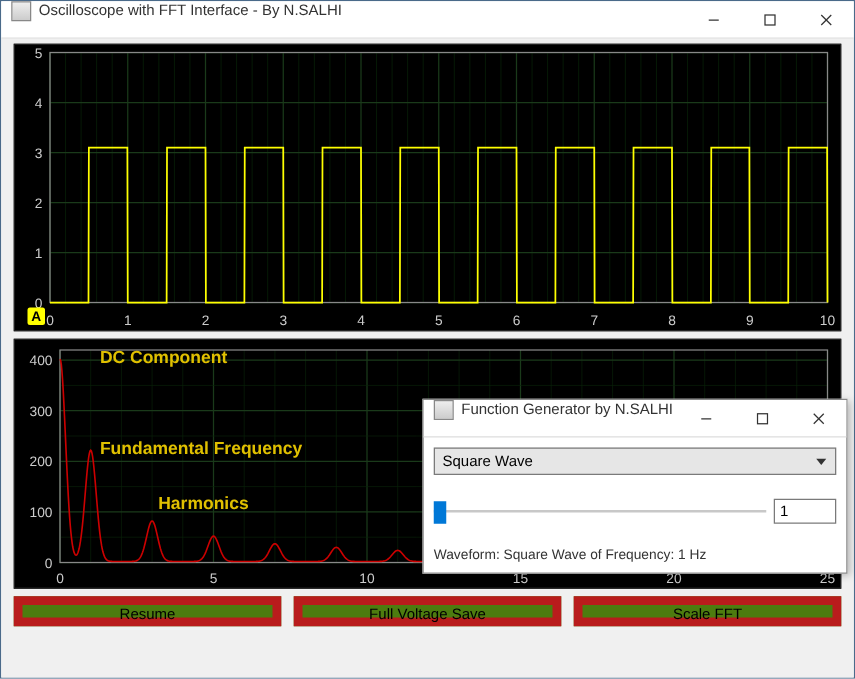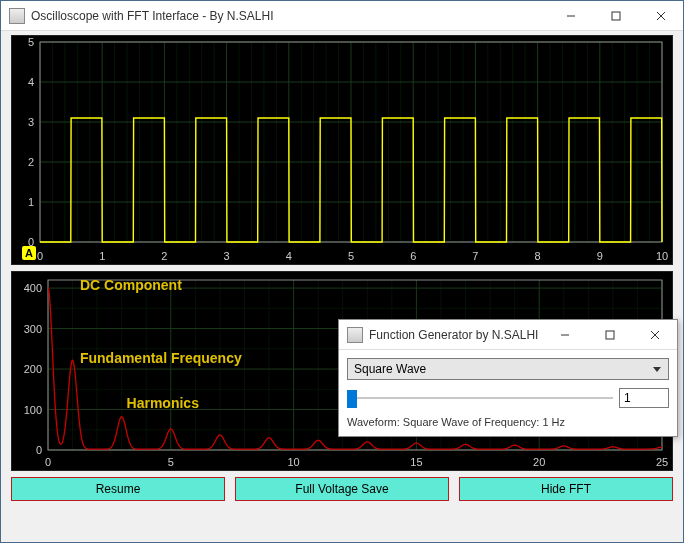--- a/index.html
+++ b/index.html
@@ -1,35 +1,35 @@
 <!DOCTYPE html>
 <html><head>
 <meta charset="utf-8">
 <style>
   * { box-sizing: border-box; margin: 0; padding: 0; }
   body { font-family: "Segoe UI", Tahoma, sans-serif; font-size: 12px; background: #f0f0f0; width: 684px; height: 543px; overflow: hidden; }
   .window { width: 684px; height: 543px; background: #fff; border: 1px solid #4a6a8a; display: flex; flex-direction: column; }
-  .titlebar { height: 30px; background: #fff; display: flex; align-items: center; padding-left: 8px; border-bottom: 1px solid #ddd; }
+  .titlebar { height: 30px; background: #fff; display: flex; align-items: flex-start; padding-left: 8px; border-bottom: 1px solid #ddd; }
   .titlebar .icon { width: 16px; height: 16px; margin-right: 6px; border: 1px solid #888; background: linear-gradient(#eee,#ccc); }
   .titlebar .title { flex: 1; font-size: 12px; color: #333; }
   .winbtn { width: 45px; height: 29px; display: flex; align-items: center; justify-content: center; color: #333; cursor: default; }
   .content { flex: 1; background: #f0f0f0; padding: 4px 10px 8px 10px; display: flex; flex-direction: column; gap: 6px; position: relative; }
   .chart-box { background: #000; border: 1px solid #222; position: relative; }
   .chart-top { height: 230px; }
   .chart-bottom { height: 200px; }
   svg { display: block; }
   .buttons { display: flex; gap: 10px; }
-  .btn { flex: 1; height: 24px; background: #5eead4; border: 1px solid #b91c1c; font-size: 12px; cursor: default; }
+  .btn { flex: 1; height: 24px; background: #4d7c0f; border: 7px solid #b91c1c; font-size: 12px; cursor: default; }
 
   
   .fg-window { position: absolute; left: 337px; top: 288px; width: 340px; background: #fff; border: 1px solid #888; box-shadow: 2px 2px 6px rgba(0,0,0,.25); z-index: 20; }
-  .fg-titlebar { height: 30px; background: #fff; display: flex; align-items: center; padding-left: 8px; border-bottom: 1px solid #ddd; }
+  .fg-titlebar { height: 30px; background: #fff; display: flex; align-items: flex-start; padding-left: 8px; border-bottom: 1px solid #ddd; }
   .fg-titlebar .icon { width: 16px; height: 16px; margin-right: 6px; border: 1px solid #888; background: linear-gradient(#eee,#ccc); }
   .fg-titlebar .title { flex: 1; font-size: 12px; color: #333; }
-  .fg-body { padding: 8px; display: flex; flex-direction: column; gap: 8px; font-size: 12px; }
+  .fg-body { padding: 8px; display: flex; flex-direction: column; gap: 19px; font-size: 12px; }
   .fg-select { width: 100%; height: 22px; border: 1px solid #7a7a7a; background: #e6e6e6; font-size: 12px; padding: 0 20px 0 6px; appearance: none; position: relative; }
   .fg-select-wrap { position: relative; }
   .fg-select-wrap::after { content: ""; position: absolute; right: 8px; top: 9px; border-left: 4px solid transparent; border-right: 4px solid transparent; border-top: 5px solid #333; pointer-events: none; }
   .fg-row { display: flex; gap: 6px; align-items: center; }
   .fg-slider { flex: 1; height: 20px; position: relative; }
   .fg-slider .track { position: absolute; left: 0; right: 0; top: 9px; height: 2px; background: #c8c8c8; }
   .fg-slider .thumb { position: absolute; left: 0; top: 2px; width: 10px; height: 18px; background: #0078d7; }
   .fg-num { width: 50px; height: 20px; border: 1px solid #7a7a7a; font-size: 12px; padding: 0 4px; }
   .fg-status { font-size: 11px; color: #333; }
 </style>
@@ -195,21 +195,21 @@
           <path d="M36 15.28569660307964 L36.51166666666666 16.366488773673225 L37.02333333333333 19.565785822412423 L37.535 24.757135725393994 L38.04666666666667 31.73902673299954 L38.55833333333333 40.24785640123642 L39.07 49.97441585734067 L39.58166666666666 60.58245112634108 L40.093333333333334 71.72775014736249 L40.605 83.07625539111149 L41.11666666666667 94.31990121655988 L41.62833333333333 105.18918822298214 L42.14 115.46188835403123 L42.651666666666664 124.96767471531638 L43.163333333333334 133.58884236245353 L43.675 141.2575931783244 L44.18666666666667 147.95057493882223 L44.69833333333334 153.68148196024356 L45.21 158.49254637707506 L45.721666666666664 162.44569032784992 L46.233333333333334 165.6139926074125 L46.745000000000005 168.07397410020283 L47.25666666666667 169.89904888140398 L47.76833333333333 171.15434232538027 L48.28 171.89295764234063 L48.79166666666667 172.15368460582545 L49.30333333333333 171.96008868114288 L49.815 171.32088960944193 L50.32666666666667 170.23152631301892 L50.83833333333333 168.6767987393966 L51.35 166.63446647459295 L51.861666666666665 164.07966060576794 L52.373333333333335 160.98992531467388 L52.885000000000005 157.35064978406544 L53.39666666666667 153.16058497039396 L53.90833333333333 148.43707385119188 L54.42 143.22057120859978 L54.93166666666667 137.5780042769714 L55.44333333333333 131.60454173819713 L55.955 125.42340477057522 L56.46666666666667 119.18347315200414 L56.97833333333333 113.05460706336774 L57.49 107.22080831303658 L58.001666666666665 101.87156294758411 L58.513333333333335 97.19191523498063 L59.025 93.35199362052234 L59.53666666666667 90.49681749310959 L60.04833333333333 88.73724073984093 L60.56 88.14282499261232 L61.071666666666665 88.73728469845804 L61.583333333333336 90.49692209696684 L62.095 93.35219755833836 L62.60666666666666 97.19229117062687 L63.11833333333333 101.87223907258226 L63.629999999999995 107.22200447398376 L64.14166666666667 113.05669331799119 L64.65333333333334 119.18706258503764 L65.16499999999999 125.42949787490716 L65.67666666666666 131.61474704016024 L66.18833333333333 137.59486954282215 L66.7 143.24807180791547 L67.21166666666666 148.48131976696635 L67.72333333333333 153.2308252770989 L68.235 157.4606723638584 L68.74666666666667 161.1599685938928 L69.25833333333333 164.3389706531119 L69.77000000000001 167.02464327529336 L70.28166666666667 169.25607504997046 L70.79333333333334 171.08010539082287 L71.305 172.5474278623198 L71.81666666666666 173.70933956192133 L72.32833333333335 174.6152157296215 L72.84 175.31071154436341 L73.35166666666666 175.83663407238805 L73.86333333333334 176.22838820604733 L74.375 176.51588015139163 L74.88666666666666 176.72375769767973 L75.39833333333334 176.87187421964992 L75.91 176.97587895006507 L76.42166666666665 177.04785566437477 L76.93333333333334 177.09695238675803 L77.445 177.12996377124418 L77.95666666666666 177.15184402098947 L78.46833333333333 177.16614093497904 L78.98 177.17535085675686 L79.49166666666667 177.18120028516995 L80.00333333333333 177.18486325449774 L80.51499999999999 177.1871249401056 L81.02666666666667 177.18850191067483 L81.53833333333333 177.18932855770825 L82.05 177.18981790200428 L82.56166666666667 177.19010350277665 L83.07333333333334 177.1902677712792 L83.58500000000001 177.1903607262559 L84.09666666666666 177.19041217046106 L84.60833333333333 177.1904394215613 L85.12 177.19045207779257 L85.63166666666666 177.19045480707732 L86.14333333333333 177.19044878181109 L86.655 177.19043210449152 L87.16666666666667 177.1903993487554 L87.67833333333334 177.190340146526 L88.19 177.19023655833576 L88.70166666666668 177.19005874682648 L89.21333333333332 177.18975821223654 L89.725 177.1892575266218 L90.23666666666666 177.18843511018483 L90.74833333333333 177.1871031282177 L91.25999999999999 177.18497606651735 L91.77166666666668 177.1816270055001 L92.28333333333333 177.1764281283362 L92.795 177.16847167417168 L93.30666666666667 177.15646753448465 L93.81833333333333 177.13861418094515 L94.33 177.11244083031022 L94.84166666666667 177.07462092835078 L95.35333333333332 177.0207603749111 L95.86500000000001 176.9451685398989 L96.37666666666667 176.84062601431984 L96.88833333333334 176.69816996571672 L97.4 176.50692541007152 L97.91166666666668 176.25401784107459 L98.42333333333332 175.92460832554747 L98.935 175.50209498023833 L99.44666666666666 174.96852317242252 L99.95833333333333 174.30523941211564 L100.47 173.4938096758768 L100.98166666666667 172.51720144964662 L101.49333333333333 171.36120070088114 L102.005 170.0160020718738 L102.51666666666667 168.47787585872638 L103.02833333333334 166.75078294644655 L103.54 164.84778368971263 L104.05166666666668 162.7920737775539 L104.56333333333333 160.61748378182736 L105.075 158.36830227838468 L105.58666666666667 156.0983258329266 L106.09833333333333 153.8691006939241 L106.61 151.74739576021275 L107.12166666666667 149.80202672649077 L107.63333333333333 148.1002278945754 L108.145 146.703831014388 L108.65666666666668 145.66555057484547 L109.16833333333332 145.02568538934256 L109.67999999999999 144.80952380952382 L110.19166666666666 145.02568538934256 L110.70333333333333 145.66555057484547 L111.215 146.703831014388 L111.72666666666667 148.1002278945754 L112.23833333333333 149.80202672649077 L112.75 151.74739576021275 L113.26166666666668 153.8691006939241 L113.77333333333333 156.0983258329266 L114.285 158.36830227838468 L114.79666666666667 160.61748378182736 L115.30833333333332 162.7920737775539 L115.82000000000001 164.84778368971263 L116.33166666666666 166.75078294644655 L116.84333333333332 168.47787585872638 L117.355 170.0160020718738 L117.86666666666666 171.36120070088114 L118.37833333333333 172.51720144964662 L118.89 173.4938096758768 L119.40166666666667 174.30523941211564 L119.91333333333333 174.96852317242252 L120.42500000000001 175.50209498023835 L120.93666666666667 175.92460832554747 L121.44833333333332 176.2540178410746 L121.96000000000001 176.50692541007157 L122.47166666666666 176.69816996571686 L122.98333333333333 176.8406260143202 L123.49499999999999 176.94516853989987 L124.00666666666667 177.02076037491355 L124.51833333333333 177.0746209283568 L125.02999999999999 177.11244083032489 L125.54166666666667 177.13861418098043 L126.05333333333333 177.15646753456838 L126.565 177.1684716743677 L127.07666666666667 177.17642812878896 L127.58833333333334 177.1816270065321 L128.1 177.18497606883827 L128.61166666666668 177.18710313336777 L129.12333333333333 177.18843512146077 L129.635 177.18925755098167 L130.14666666666668 177.1897582641619 L130.65833333333333 177.19005885603733 L131.17000000000002 177.19023678497467 L131.68166666666667 177.19034061059799 L132.19333333333333 177.19040028635726 L132.70499999999998 177.19043397359704 L133.21666666666667 177.19045245828414 L133.72833333333332 177.1904619423601 L134.24 177.19046574164662 L134.75166666666667 177.19046523925635 L135.26333333333332 177.19046030357345 L135.775 177.1904492689332 L136.28666666666666 177.19042848153072 L136.79833333333335 177.19039131997286 L137.31 177.1903264970457 L137.82166666666666 177.19021532513406 L138.33333333333334 177.19002747163938 L138.84500000000003 177.18971453380655 L139.35666666666668 177.18920051910803 L139.86833333333334 177.18836802830654 L140.38 177.18703861378694 L140.89166666666665 177.1849454502152 L141.40333333333336 177.18169615179184 L141.915 177.1767233678522 L142.42666666666665 177.16922078050982 L142.93833333333333 177.15806243453122 L143.45 177.14170409037743 L143.96166666666664 177.11806665164985 L144.47333333333333 177.08440380574882 L144.985 177.0371589088657 L145.49666666666667 176.9718198303786 L146.00833333333333 176.88278480000156 L146.51999999999998 176.76325695272328 L147.03166666666664 176.6051897221002 L147.54333333333335 176.39930877489573 L148.055 176.13523793407754 L148.56666666666666 175.80175555419265 L149.07833333333332 175.38720320400083 L149.59 174.88005961885156 L150.10166666666666 174.26967947745771 L150.61333333333334 173.5471790094793 L151.125 172.70642986634968 L151.63666666666666 171.74510098313257 L152.14833333333334 170.66566791295764 L152.66 169.47629337749896 L153.17166666666668 168.1914746823998 L153.68333333333334 166.83235593507067 L154.195 165.426617495419 L154.70666666666665 164.00788221700773 L155.21833333333336 162.6146165051311 L155.73000000000002 161.28855092156155 L156.24166666666667 160.07269527548533 L156.75333333333333 159.00907100553817 L157.265 158.13632295542106 L157.77666666666667 157.487397680707 L158.28833333333336 157.08748193976766 L158.8 156.95238095238096 L159.31166666666667 157.08748193976766 L159.82333333333335 157.487397680707 L160.335 158.13632295542106 L160.84666666666664 159.00907100553817 L161.35833333333335 160.07269527548533 L161.87 161.28855092156155 L162.38166666666666 162.6146165051311 L162.89333333333332 164.00788221700773 L163.40499999999997 165.426617495419 L163.91666666666666 166.83235593507067 L164.42833333333334 168.1914746823998 L164.94 169.47629337749896 L165.45166666666665 170.66566791295764 L165.96333333333334 171.74510098313257 L166.475 172.70642986634968 L166.98666666666665 173.5471790094793 L167.49833333333333 174.26967947745771 L168.01 174.88005961885156 L168.52166666666665 175.38720320400083 L169.03333333333333 175.80175555419265 L169.545 176.13523793407754 L170.05666666666667 176.39930877489576 L170.56833333333333 176.6051897221002 L171.08 176.7632569527233 L171.59166666666667 176.88278480000162 L172.10333333333335 176.97181983037868 L172.615 177.03715890886596 L173.12666666666667 177.0844038057495 L173.63833333333335 177.11806665165145 L174.15 177.1417040903813 L174.66166666666666 177.15806243454054 L175.17333333333335 177.16922078053196 L175.685 177.17672336790406 L176.19666666666666 177.1816961519117 L176.70833333333334 177.18494545048839 L177.22 177.18703861440127 L177.73166666666665 177.18836802966982 L178.24333333333334 177.18920052209285 L178.755 177.18971454025476 L179.26666666666665 177.19002748538435 L179.77833333333334 177.19021535404283 L180.29 177.19032655703836 L180.80166666666665 177.19039144281544 L181.31333333333336 177.19042872971946 L181.825 177.19044976369642 L182.33666666666664 177.1904612767575 L182.84833333333333 177.19046712800767 L183.35999999999999 177.19046935854917 L183.87166666666667 177.19046877645582 L184.38333333333333 177.19046519940215 L184.89499999999998 177.19045741136455 L185.40666666666667 177.1904428273062 L185.91833333333332 177.19041679750285 L186.43 177.19037141307385 L186.94166666666666 177.1902935885912 L187.45333333333335 177.1901620891231 L187.965 177.1899430316672 L188.47666666666666 177.18958322091643 L188.98833333333334 177.18900047713922 L189.5 177.1880698868756 L190.01166666666666 177.1866046723299 L190.52333333333337 177.18433016341314 L191.035 177.1808492146463 L191.54666666666665 177.17559740350268 L192.05833333333334 177.16778656131595 L192.57 177.15633572040755 L193.08166666666665 177.13978951329796 L193.59333333333333 177.11622552116714 L194.10500000000002 177.0831540933489 L194.61666666666665 177.0374167384079 L195.12833333333333 176.97509221714398 L195.64000000000001 176.89142272404916 L196.15166666666664 176.780775662613 L196.66333333333333 176.63665899956987 L197.175 176.45180941099713 L197.68666666666664 176.21837174507772 L198.19833333333332 175.92818509994342 L198.71 175.57318459033897 L199.22166666666666 175.14591849136326 L199.73333333333332 174.64016816377836 L200.245 174.05164376358763 L200.75666666666666 173.37871354533564 L201.26833333333335 172.6231103962132 L201.78 171.79054822139213 L202.29166666666666 170.8911751348227 L202.80333333333334 169.9397920116923 L203.31500000000003 168.95577510393616 L203.82666666666665 167.96266040904828 L204.33833333333334 166.98737441073462 L204.85000000000002 166.05912850223595 L205.36166666666665 165.20802954998257 L205.87333333333333 164.46349256101956 L206.38500000000002 163.85256892593762 L206.89666666666665 163.39832123363774 L207.40833333333333 163.11838021498022 L207.92000000000002 163.02380952380952 L208.43166666666667 163.11838021498022 L208.94333333333333 163.39832123363774 L209.45499999999998 163.85256892593762 L209.96666666666667 164.46349256101956 L210.47833333333335 165.20802954998257 L210.98999999999998 166.05912850223595 L211.50166666666667 166.98737441073462 L212.01333333333335 167.96266040904828 L212.52499999999998 168.95577510393616 L213.03666666666666 169.9397920116923 L213.54833333333335 170.8911751348227 L214.05999999999997 171.79054822139213 L214.57166666666666 172.6231103962132 L215.08333333333334 173.37871354533564 L215.595 174.05164376358763 L216.10666666666665 174.64016816377836 L216.61833333333334 175.14591849136326 L217.13 175.57318459033897 L217.64166666666668 175.92818509994342 L218.15333333333334 176.21837174507772 L218.665 176.45180941099713 L219.17666666666668 176.63665899956987 L219.68833333333336 176.780775662613 L220.2 176.89142272404916 L220.71166666666667 176.97509221714398 L221.22333333333336 177.03741673840793 L221.73499999999999 177.083154093349 L222.24666666666667 177.11622552116742 L222.75833333333335 177.13978951329875 L223.26999999999998 177.15633572040946 L223.78166666666667 177.16778656132053 L224.29333333333335 177.1755974035135 L224.805 177.18084921467167 L225.31666666666666 177.1843301634717 L225.82833333333335 177.18660467246346 L226.34 177.18806988717597 L226.85166666666663 177.1890004778057 L227.36333333333334 177.1895832223757 L227.875 177.18994303481966 L228.38666666666666 177.19016209584285 L228.89833333333337 177.19029360272438 L229.41 177.1903714424036 L229.92166666666665 177.19041685755923 L230.43333333333334 177.19044294864293 L230.945 177.19045765324879 L231.45666666666665 177.19046567518103 L231.96833333333333 177.19046969984535 L232.48000000000002 177.19047112681264 L232.99166666666667 177.19047046912115 L233.50333333333333 177.19046750574853 L234.01500000000001 177.19046122216056 L234.52666666666667 177.19044952751673 L235.03833333333333 177.1904286897467 L235.55 177.19039237522017 L236.0616666666667 177.19033011218028 L236.57333333333332 177.19022491092093 L237.085 177.19004966414548 L237.5966666666667 177.18976181516004 L238.10833333333332 177.1892956199581 L238.62 177.188551147664 L239.1316666666667 177.18737897598953 L239.64333333333335 177.18555936883905 L240.155 177.18277460981804 L240.66666666666669 177.17857316089982 L241.17833333333334 177.17232448714904 L241.69000000000003 177.16316381442172 L242.20166666666668 177.1499268487338 L242.71333333333334 177.131075655029 L243.22500000000002 177.10461851277438 L243.73666666666668 177.06802862882157 L244.2483333333333 177.01816901181041 L244.76000000000002 176.95123341733458 L245.2716666666667 176.86271576818564 L245.7833333333333 176.74742243775114 L246.29500000000002 176.59954276689294 L246.8066666666667 176.4127926341574 L247.3183333333333 176.18064331805 L247.82999999999998 175.8966429103664 L248.3416666666667 175.55483003118584 L248.8533333333333 175.15022976911794 L249.36499999999998 174.67941024896535 L249.8766666666667 174.14106607436375 L250.38833333333332 173.53658355506585 L250.89999999999998 172.87053381520894 L251.41166666666666 172.15103534595337 L251.92333333333332 171.3899288474491 L252.43499999999997 170.60271532124415 L252.94666666666666 169.80822356533383 L253.45833333333331 169.02799476668298 L253.97 168.285398039884 L254.48166666666665 167.60451887808128 L254.9933333333333 167.00888928691091 L255.505 166.5201503788453 L256.01666666666665 166.15675222500542 L256.5283333333333 165.9327994100794 L257.03999999999996 165.85714285714286 L257.5516666666667 165.9327994100794 L258.0633333333333 166.15675222500542 L258.575 166.5201503788453 L259.0866666666667 167.00888928691091 L259.59833333333336 167.60451887808128 L260.11 168.285398039884 L260.62166666666667 169.02799476668298 L261.1333333333333 169.80822356533383 L261.645 170.60271532124415 L262.15666666666664 171.3899288474491 L262.6683333333333 172.15103534595337 L263.18 172.87053381520894 L263.69166666666666 173.53658355506585 L264.2033333333333 174.14106607436375 L264.71500000000003 174.67941024896535 L265.2266666666667 175.15022976911794 L265.73833333333334 175.55483003118584 L266.25 175.8966429103664 L266.76166666666666 176.18064331805 L267.2733333333333 176.4127926341574 L267.78499999999997 176.59954276689294 L268.2966666666667 176.74742243775114 L268.80833333333334 176.86271576818564 L269.32 176.95123341733458 L269.8316666666667 177.01816901181044 L270.34333333333336 177.0680286288216 L270.855 177.10461851277444 L271.3666666666667 177.1310756550292 L271.87833333333333 177.14992684873425 L272.39 177.16316381442283 L272.90166666666664 177.17232448715174 L273.4133333333333 177.17857316090624 L273.925 177.18277460983305 L274.4366666666667 177.18555936887367 L274.9483333333333 177.18737897606843 L275.46000000000004 177.18855114784148 L275.9716666666667 177.1892956203519 L276.48333333333335 177.18976181602233 L276.995 177.1900496660083 L277.50666666666666 177.1902249148917 L278.0183333333333 177.1903301205317 L278.53 177.1903923925514 L279.0416666666667 177.19042872523457 L279.55333333333334 177.1904495992157 L280.06500000000005 177.19046136509215 L280.5766666666667 177.19046778689057 L281.08833333333337 177.19047101476042 L281.6 177.19047217169557 L282.1116666666667 177.19047167413967 L282.62333333333333 177.19046935594844 L283.135 177.19046442415942 L283.6466666666667 177.1904552382504 L284.1583333333333 177.19043886710952 L284.67 177.1904103349656 L285.18166666666673 177.19036141435106 L285.69333333333327 177.1902787563872 L286.205 177.19014106257328 L286.7166666666667 177.18991489555177 L287.2283333333333 177.18954859933967 L287.74 177.18896365683122 L288.25166666666667 177.18804266480507 L288.7633333333333 177.18661297347424 L289.275 177.18442494852994 L289.78666666666663 177.1811238100945 L290.2983333333333 177.17621413786188 L290.80999999999995 177.16901646643336 L291.32166666666666 177.15861599339286 L291.8333333333333 177.14380434119627 L292.34499999999997 177.12301658656762 L292.8566666666667 177.09426739203326 L293.36833333333334 177.05509197866738 L293.88 177.00249972586494 L294.39166666666665 176.93295014439076 L294.9033333333333 176.8423625276208 L295.41499999999996 176.72617135766077 L295.9266666666667 176.57943911051143 L296.43833333333333 176.39703607642704 L296.95 176.17389289896136 L297.46166666666664 175.90532563674805 L297.9733333333333 175.58742543083758 L298.485 175.21749580786053 L298.99666666666667 174.794511099245 L299.5083333333333 174.31956054836803 L300.02 173.79623575276622 L300.5316666666667 173.23091552692256 L301.0433333333333 172.63290327809779 L301.555 172.014378364651 L302.06666666666666 171.39013484215005 L302.5783333333333 170.77709792892438 L303.09 170.19362907215375 L303.6016666666667 169.6586525878802 L304.11333333333334 169.19065790910346 L304.625 168.80664876705194 L305.13666666666666 168.52112164617773 L305.6483333333333 168.34515872016445 L306.16 168.28571428571428 L306.6716666666667 168.34515872016445 L307.18333333333334 168.52112164617773 L307.695 168.80664876705194 L308.2066666666667 169.19065790910346 L308.7183333333333 169.6586525878802 L309.23 170.19362907215375 L309.7416666666667 170.77709792892438 L310.25333333333333 171.39013484215005 L310.765 172.014378364651 L311.2766666666667 172.63290327809779 L311.78833333333336 173.23091552692256 L312.3 173.79623575276622 L312.81166666666667 174.31956054836803 L313.3233333333333 174.794511099245 L313.83500000000004 175.21749580786053 L314.3466666666667 175.58742543083758 L314.85833333333335 175.90532563674805 L315.37 176.17389289896136 L315.88166666666666 176.39703607642704 L316.3933333333333 176.57943911051143 L316.90500000000003 176.72617135766077 L317.4166666666667 176.8423625276208 L317.92833333333334 176.93295014439076 L318.44 177.00249972586494 L318.9516666666667 177.05509197866738 L319.4633333333333 177.0942673920333 L319.975 177.12301658656767 L320.4866666666667 177.1438043411964 L320.9983333333333 177.1586159933932 L321.51 177.16901646643421 L322.0216666666667 177.17621413786398 L322.5333333333333 177.18112381009945 L323.045 177.18442494854145 L323.5566666666667 177.1866129735009 L324.0683333333333 177.18804266486578 L324.58 177.18896365696773 L325.0916666666667 177.18954859964262 L325.6033333333333 177.18991489621504 L326.115 177.19014106400618 L326.6266666666667 177.19027875944164 L327.1383333333333 177.19036142077525 L327.65 177.1904103482973 L328.1616666666667 177.1904388944079 L328.6733333333333 177.19045529340343 L329.185 177.19046453410678 L329.69666666666666 177.19046957221155 L330.2083333333333 177.19047209386218 L330.71999999999997 177.1904729754517 L331.2316666666667 177.19047253344834 L331.74333333333334 177.19047061825015 L332.255 177.19046657348494 L332.76666666666665 177.1904590527599 L333.2783333333333 177.19044565565787 L333.78999999999996 177.19042230990675 L334.3016666666667 177.19038228332147 L334.81333333333333 177.19031465377196 L335.325 177.1902019950495 L335.83666666666664 177.1900169492347 L336.3483333333333 177.18971725230114 L336.86 177.1892386629609 L337.37166666666667 177.18848512402352 L337.8833333333333 177.18731537656794 L338.395 177.18552517433938 L338.9066666666667 177.18282424289166 L339.4183333333333 177.1788072383374 L339.93 177.1729182344412 L340.44166666666666 177.16440875649894 L340.9533333333333 177.15229013197444 L341.465 177.13528196909647 L341.9766666666667 177.11175990084107 L342.48833333333334 177.07970728990534 L343 177.03667726488516 L343.51166666666666 176.97977306186084 L344.0233333333333 176.90565592086725 L344.53499999999997 176.81059041817267 L345.04666666666674 176.6905367614141 L345.55833333333334 176.54129791534507 L346.07 176.3587262246913 L346.5816666666667 176.13898937378954 L347.0933333333333 175.8788892053173 L347.60499999999996 175.57621951379065 L348.1166666666667 175.23014111583248 L348.62833333333333 174.84154521056954 L349.14 174.4133703778044 L349.6516666666667 173.95083564756868 L350.1633333333333 173.46155289853021 L350.67499999999995 172.9554870602556 L351.18666666666667 172.44474236002753 L351.6983333333333 171.94316670375198 L352.21000000000004 171.46578309366691 L352.7216666666667 171.02807506107948 L353.2333333333333 170.6451703238985 L353.74499999999995 170.33098102585635 L354.25666666666666 170.09736792695927 L354.7683333333333 169.95339826022112 L355.28000000000003 169.9047619047619 L355.7916666666667 169.95339826022112 L356.3033333333333 170.09736792695927 L356.815 170.33098102585635 L357.32666666666665 170.6451703238985 L357.8383333333333 171.02807506107948 L358.35 171.46578309366691 L358.8616666666667 171.94316670375198 L359.3733333333333 172.44474236002753 L359.885 172.9554870602556 L360.39666666666665 173.46155289853021 L360.90833333333336 173.95083564756868 L361.42 174.4133703778044 L361.9316666666667 174.84154521056954 L362.4433333333333 175.23014111583248 L362.955 175.57621951379065 L363.46666666666664 175.8788892053173 L363.97833333333335 176.13898937378954 L364.49 176.3587262246913 L365.0016666666667 176.54129791534507 L365.5133333333333 176.6905367614141 L366.025 176.81059041817267 L366.5366666666667 176.90565592086725 L367.04833333333335 176.97977306186084 L367.56 177.03667726488516 L368.0716666666667 177.07970728990534 L368.5833333333333 177.1117599008411 L369.09499999999997 177.1352819690965 L369.6066666666667 177.15229013197452 L370.11833333333334 177.1644087564992 L370.63000000000005 177.17291823444182 L371.1416666666667 177.17880723833886 L371.6533333333333 177.1828242428951 L372.16499999999996 177.18552517434748 L372.6766666666667 177.18731537658658 L373.18833333333333 177.188485124066 L373.70000000000005 177.18923866305647 L374.2116666666667 177.1897172525132 L374.7233333333333 177.190016949699 L375.235 177.19020199605256 L375.74666666666667 177.19031465591004 L376.2583333333333 177.19038228781838 L376.77000000000004 177.19042231923896 L377.2816666666667 177.19044567476672 L377.7933333333333 177.19045909136705 L378.305 177.19046665044812 L378.81666666666666 177.19047076963432 L379.32833333333326 177.19047282725413 L379.84000000000003 177.190473538081 L380.3516666666667 177.19047315694374 L380.86333333333334 177.19047155416325 L381.375 177.19046817998174 L381.88666666666666 177.19046191088438 L382.3983333333333 177.1904507457042 L382.90999999999997 177.19043129044607 L383.42166666666674 177.19039793472805 L383.93333333333334 177.19034157665783 L384.445 177.19024769433506 L384.9566666666667 177.19009348946372 L385.4683333333333 177.18984374200707 L385.97999999999996 177.18944491755133 L386.4916666666667 177.1888169684343 L387.00333333333333 177.18784217888685 L387.515 177.1863503436959 L388.0266666666667 177.18409956748923 L388.5383333333333 177.18075206369394 L389.04999999999995 177.17584456044708 L389.56166666666667 177.1687533288285 L390.0733333333333 177.15865447505809 L390.58500000000004 177.1444810059931 L391.0966666666667 177.12487928244693 L391.6083333333333 177.0981687733338 L392.11999999999995 177.06231041915032 L392.63166666666666 177.0148902499634 L393.1433333333333 176.95312596580206 L393.65500000000003 176.87390471355658 L394.1666666666667 176.7738599995911 L394.6783333333333 176.64949429453358 L395.19 176.4973512189888 L395.70166666666665 176.31423717657063 L396.2133333333333 176.0974870361771 L396.725 175.84526229323825 L397.2366666666667 175.5568636282731 L397.7483333333333 175.23303370722064 L398.26 174.87622134658304 L398.77166666666665 174.49077573805326 L399.28333333333336 174.08304011385454 L399.795 173.66131858195902 L400.3066666666667 173.23569799843565 L400.8183333333333 172.81771828487268 L401.33 172.4198986098018 L401.84166666666664 172.05514191597894 L402.35333333333335 171.73605463499482 L402.865 171.47423021995965 L403.3766666666667 171.27955263754544 L403.8883333333333 171.15957791526364 L404.4 171.11904761904762 L404.9116666666667 171.15957791526364 L405.42333333333335 171.27955263754544 L405.935 171.47423021995965 L406.4466666666667 171.73605463499482 L406.9583333333333 172.05514191597894 L407.46999999999997 172.4198986098018 L407.9816666666667 172.81771828487268 L408.49333333333334 173.23569799843565 L409.00500000000005 173.66131858195902 L409.5166666666667 174.08304011385454 L410.0283333333333 174.49077573805326 L410.53999999999996 174.87622134658304 L411.0516666666667 175.23303370722064 L411.56333333333333 175.5568636282731 L412.07500000000005 175.84526229323825 L412.5866666666667 176.0974870361771 L413.0983333333333 176.31423717657063 L413.61 176.4973512189888 L414.12166666666667 176.64949429453358 L414.6333333333333 176.7738599995911 L415.14500000000004 176.87390471355658 L415.6566666666667 176.95312596580206 L416.1683333333333 177.0148902499634 L416.68 177.06231041915032 L417.19166666666666 177.0981687733338 L417.70333333333326 177.12487928244695 L418.21500000000003 177.1444810059931 L418.7266666666667 177.15865447505814 L419.23833333333334 177.1687533288287 L419.75 177.1758445604476 L420.26166666666666 177.1807520636952 L420.7733333333333 177.18409956749218 L421.28499999999997 177.18635034370283 L421.79666666666674 177.18784217890286 L422.30833333333334 177.18881696847075 L422.82 177.18944491763324 L423.3316666666667 177.18984374218883 L423.8433333333333 177.19009348986168 L424.35499999999996 177.19024769519484 L424.8666666666667 177.19034157849046 L425.37833333333333 177.19039793858255 L425.89 177.19043129844508 L426.4016666666667 177.1904507620832 L426.9133333333333 177.19046194397623 L427.42499999999995 177.19046824595017 L427.93666666666667 177.19047168392112 L428.4483333333333 177.19047340877725 L428.96000000000004 177.19047402033468 L429.47166666666664 177.19047373846686 L429.98333333333335 177.19047246845003 L430.49499999999995 177.1904697754838 L431.00666666666666 177.19046476349357 L431.5183333333333 177.1904558330207 L432.03000000000003 177.19044026965219 L432.54166666666663 177.19041358549225 L433.05333333333334 177.19036849923822 L433.565 177.1902933934773 L434.07666666666665 177.19017002962642 L434.5883333333333 177.1899702316827 L435.1 177.18965117212812 L435.6116666666666 177.18914881283905 L436.1233333333334 177.18836898120313 L436.635 177.18717551305127 L437.14666666666665 177.18537489208634 L437.65833333333336 177.18269688905028 L438.17 177.17877088645284 L438.6816666666666 177.17309790115803 L439.1933333333334 177.16501881814168 L439.705 177.1536800428897 L440.21666666666664 177.13799866405276 L440.72833333333335 177.11663025676228 L441.24 177.08794357341552 L441.7516666666666 177.05000743806596 L442.2633333333334 177.00059601073687 L442.775 176.9372190089405 L443.2866666666667 176.85718323776814 L443.79833333333335 176.7576906737221 L444.31 176.63597621328628 L444.82166666666666 176.48948497935177 L445.33333333333337 176.31608486703692 L445.84499999999997 176.11430507268582 L446.3566666666667 175.88358614071373 L446.86833333333334 175.62452220387172 L447.38000000000005 175.33907231536165 L447.89166666666665 175.03071582853786 L448.40333333333336 174.70452732917886 L448.91499999999996 174.36715010366245 L449.4266666666667 174.02665363684378 L449.93833333333333 173.69226986599335 L450.45000000000005 173.3740141259367 L450.96166666666664 173.0822087708784 L451.47333333333336 172.82693894609105 L451.985 172.61747941406298 L452.4966666666666 172.4617373481316 L453.0083333333333 172.36575757030613 L453.52000000000004 172.33333333333334 L454.03166666666664 172.36575757030613 L454.5433333333334 172.4617373481316 L455.055 172.61747941406298 L455.5666666666666 172.82693894609105 L456.0783333333334 173.0822087708784 L456.59000000000003 173.3740141259367 L457.10166666666663 173.69226986599335 L457.6133333333334 174.02665363684378 L458.125 174.36715010366245 L458.6366666666666 174.70452732917886 L459.14833333333337 175.03071582853786 L459.65999999999997 175.33907231536165 L460.1716666666666 175.62452220387172 L460.6833333333334 175.88358614071373 L461.195 176.11430507268582 L461.7066666666666 176.31608486703692 L462.21833333333336 176.48948497935177 L462.72999999999996 176.63597621328628 L463.2416666666667 176.7576906737221 L463.7533333333334 176.85718323776814 L464.265 176.9372190089405 L464.77666666666664 177.00059601073687 L465.28833333333336 177.05000743806596 L465.79999999999995 177.08794357341552 L466.31166666666667 177.1166302567623 L466.8233333333333 177.1379986640528 L467.33500000000004 177.15368004288973 L467.84666666666664 177.16501881814176 L468.35833333333335 177.1730979011582 L468.86999999999995 177.1787708864533 L469.38166666666666 177.1826968890513 L469.8933333333333 177.1853748920888 L470.40500000000003 177.18717551305704 L470.91666666666663 177.18836898121646 L471.42833333333334 177.1891488128694 L471.94 177.18965117219636 L472.45166666666665 177.1899702318342 L472.9633333333333 177.19017002995807 L473.475 177.1902933941938 L473.9866666666666 177.19036850076543 L474.4983333333334 177.19041358870433 L475.01 177.19044027631801 L475.52166666666665 177.1904558466699 L476.03333333333336 177.19046479107007 L476.545 177.1904698304575 L477.0566666666666 177.1904725765816 L477.5683333333334 177.19047394832816 L478.08 177.19047442221273 L478.59166666666664 177.19047416812123 L479.10333333333335 177.1904730996009 L479.615 177.19047085014657 L480.1266666666666 177.19046667074832 L480.6383333333334 177.19045922729487 L481.15 177.19044625712277 L481.6616666666667 177.19042401997743 L482.17333333333335 177.19038644793062 L482.685 177.19032385971545 L483.19666666666666 177.1902210564679 L483.70833333333337 177.19005455816344 L484.21999999999997 177.18978867519294 L484.7316666666667 177.18937004244827 L485.24333333333334 177.18872018275 L485.75500000000005 177.187725625956 L486.26666666666665 177.18622510848488 L486.77833333333336 177.18399343928803 L487.28999999999996 177.18072177045678 L487.8016666666667 177.17599428271106 L488.31333333333333 177.16926171353077 L488.82500000000005 177.15981273415412 L489.33666666666664 177.14674491845668 L489.84833333333336 177.12893791238128 L490.36 177.10503234292563 L490.8716666666666 177.073418896801 L491.3833333333333 177.0322427073601 L491.89500000000004 176.97942853919645 L492.40666666666664 176.9127320632195 L492.9183333333334 176.82982159318112 L493.43 176.72839287615128 L493.9416666666666 176.6063168478725 L494.4533333333334 176.4618167542768 L494.96500000000003 176.2936669256509 L495.47666666666663 176.10140114900747 L495.9883333333334 175.88551453497246 L496.5 175.64763962788075 L497.0116666666666 175.39067588886093 L497.52333333333337 175.11885213939507 L498.03499999999997 174.83770445146476 L498.5466666666666 174.5539573957825 L499.0583333333334 174.27530425340717 L499.57 174.01009113669326 L500.0816666666666 173.76692000747803 L500.59333333333336 173.55419515348856 L501.10499999999996 173.37964554346516 L501.6166666666667 173.24986048852236 L502.1283333333334 173.16987734033447 L502.64 173.14285714285714 L503.15166666666664 173.16987734033447 L503.66333333333336 173.24986048852236 L504.17499999999995 173.37964554346516 L504.68666666666667 173.55419515348856 L505.1983333333333 173.76692000747803 L505.71000000000004 174.01009113669326 L506.22166666666664 174.27530425340717 L506.73333333333335 174.5539573957825 L507.24499999999995 174.83770445146476 L507.75666666666666 175.11885213939507 L508.2683333333333 175.39067588886093 L508.78000000000003 175.64763962788075 L509.29166666666663 175.88551453497246 L509.80333333333334 176.10140114900747 L510.315 176.2936669256509 L510.82666666666665 176.4618167542768 L511.3383333333333 176.6063168478725 L511.85 176.72839287615128 L512.3616666666667 176.82982159318112 L512.8733333333334 176.9127320632195 L513.385 176.97942853919645 L513.8966666666666 177.0322427073601 L514.4083333333333 177.073418896801 L514.9200000000001 177.10503234292563 L515.4316666666666 177.12893791238128 L515.9433333333334 177.14674491845668 L516.4549999999999 177.15981273415414 L516.9666666666667 177.16926171353083 L517.4783333333334 177.1759942827112 L517.99 177.18072177045713 L518.5016666666666 177.18399343928886 L519.0133333333333 177.18622510848684 L519.525 177.1877256259606 L520.0366666666666 177.18872018276062 L520.5483333333334 177.18937004247258 L521.06 177.18978867524754 L521.5716666666667 177.19005455828463 L522.0833333333334 177.19022105673318 L522.595 177.19032386028863 L523.1066666666667 177.19038644915238 L523.6183333333333 177.1904240225471 L524.1300000000001 177.19044626245545 L524.6416666666667 177.1904592382142 L525.1533333333334 177.19046669280954 L525.665 177.1904708941255 L526.1766666666667 177.19047318610615 L526.6883333333333 177.19047433601023 L527.2 177.19047474371516 L527.7116666666666 177.19047455580332 L528.2233333333334 177.19047370912543 L528.735 177.19047191381458 L529.2466666666667 177.1904685724878 L529.7583333333333 177.19046261883918 L530.27 177.19045224326018 L530.7816666666666 177.19043445382022 L531.2933333333334 177.19040439631755 L531.8050000000001 177.19035432581026 L532.3166666666666 177.190272083243 L532.8283333333334 177.19013888461387 L533.34 177.18992617824412 L533.8516666666667 177.18959127205144 L534.3633333333335 177.18907138429415 L534.875 177.18827573885957 L535.3866666666665 177.18707532488295 L535.8983333333333 177.18528998952556 L536.41 177.18267265446062 L536.9216666666666 177.1788906642641 L537.4333333333334 177.17350460891987 L537.9449999999999 177.16594542541853 L538.4566666666666 177.1554911728606 L538.9683333333334 177.14124556800027 L539.48 177.12212111243574 L539.9916666666667 177.09683035553604 L540.5033333333333 177.06388940398332 L541.015 177.02163806945242 L541.5266666666666 176.96828088867082 L542.0383333333334 176.90195251264015 L542.55 176.82080953901627 L543.0616666666667 176.72314871639324 L543.5733333333333 176.60754864151667 L544.085 176.47302877861594 L544.5966666666666 176.3192161573012 L545.1083333333333 176.1465068660732 L545.6199999999999 175.95620694039982 L546.1316666666667 175.75063594918396 L546.6433333333333 175.53317694961132 L547.155 175.30825879926704 L547.6666666666666 175.08126115472126 L548.1783333333334 174.85833864082096 L548.6899999999999 174.64616814744983 L549.2016666666667 174.45163124407765 L549.7133333333334 174.2814513608861 L550.225 174.14181167286736 L550.7366666666667 174.03798362891314 L551.2483333333333 173.9739971103628 L551.76 173.95238095238093 L552.2716666666666 173.9739971103628 L552.7833333333333 174.03798362891314 L553.2950000000001 174.14181167286736 L553.8066666666666 174.2814513608861 L554.3183333333334 174.45163124407765 L554.8299999999999 174.64616814744983 L555.3416666666667 174.85833864082096 L555.8533333333334 175.08126115472126 L556.365 175.30825879926704 L556.8766666666667 175.53317694961132 L557.3883333333333 175.75063594918396 L557.9 175.95620694039982 L558.4116666666666 176.1465068660732 L558.9233333333333 176.3192161573012 L559.4350000000001 176.47302877861594 L559.9466666666666 176.60754864151667 L560.4583333333334 176.72314871639324 L560.97 176.82080953901627 L561.4816666666667 176.90195251264015 L561.9933333333333 176.96828088867082 L562.505 177.02163806945242 L563.0166666666667 177.06388940398332 L563.5283333333334 177.09683035553604 L564.04 177.12212111243574 L564.5516666666666 177.14124556800027 L565.0633333333334 177.1554911728606 L565.575 177.16594542541856 L566.0866666666666 177.17350460891993 L566.5983333333334 177.17889066426423 L567.11 177.182672654461 L567.6216666666666 177.1852899895264 L568.1333333333333 177.18707532488492 L568.645 177.1882757388642 L569.1566666666666 177.1890713843048 L569.6683333333334 177.18959127207572 L570.18 177.18992617829875 L570.6916666666666 177.19013888473503 L571.2033333333334 177.19027208350832 L571.715 177.19035432638344 L572.2266666666667 177.1904043975393 L572.7383333333333 177.19043445638988 L573.25 177.19045224859286 L573.7616666666667 177.19046262975854 L574.2733333333333 177.190468594549 L574.785 177.19047195779353 L575.2966666666666 177.19047379563068 L575.8083333333334 177.19047472369232 L576.32 177.1904750652176 L576.8316666666666 177.1904749434854 L577.3433333333334 177.19047431864996 L577.855 177.1904729774826 L578.3666666666667 177.19047047422723 L578.8783333333334 177.19046601038352 L579.39 177.1904582293976 L579.9016666666666 177.190444887663 L580.4133333333334 177.19042234470447 L580.925 177.1903847919051 L581.4366666666666 177.19032311001814 L581.9483333333334 177.1902232110643 L582.46 177.19006368129533 L582.9716666666666 177.1898125016546 L583.4833333333333 177.18942258583832 L583.995 177.18882585176314 L584.5066666666667 177.187925541281 L585.0183333333333 177.1865865397631 L585.53 177.18462353846448 L586.0416666666666 177.1817870458171 L586.5533333333334 177.17774750430894 L587.0649999999999 177.17207811668294 L587.5766666666667 177.16423742726448 L588.0883333333334 177.15355322361924 L588.6 177.13920988194585 L589.1116666666667 177.12024181427108 L589.6233333333333 177.09553610060652 L590.135 177.06384759970837 L590.6466666666666 177.02382971412217 L591.1583333333333 176.97408343209915 L591.6700000000001 176.91322620188123 L592.1816666666666 176.83998058491397 L592.6933333333334 176.75328052875656 L593.2049999999999 176.652390631581 L593.7166666666667 176.53703116559495 L594.2283333333334 176.40749919717396 L594.74 176.26477425291893 L595.2516666666667 176.11059600950702 L595.7633333333333 175.94750175982753 L596.275 175.77881314706931 L596.7866666666666 175.60856491366 L597.2983333333333 175.44137302823478 L597.8100000000001 175.28224515820642 L598.3216666666666 175.13634248067729 L598.8333333333334 175.00870756828363 L599.345 174.9039778022696 L599.8566666666667 174.8261067693039 L600.3683333333333 174.77811688039117 L600.88 174.76190476190476 L601.3916666666667 174.77811688039117 L601.9033333333334 174.8261067693039 L602.415 174.9039778022696 L602.9266666666666 175.00870756828363 L603.4383333333334 175.13634248067729 L603.95 175.28224515820642 L604.4616666666666 175.44137302823478 L604.9733333333334 175.60856491366 L605.485 175.77881314706931 L605.9966666666666 175.94750175982753 L606.5083333333333 176.11059600950702 L607.02 176.26477425291893 L607.5316666666666 176.40749919717396 L608.0433333333334 176.53703116559495 L608.555 176.652390631581 L609.0666666666666 176.75328052875656 L609.5783333333334 176.83998058491397 L610.09 176.91322620188123 L610.6016666666667 176.97408343209915 L611.1133333333333 177.02382971412217 L611.625 177.06384759970837 L612.1366666666667 177.09553610060652 L612.6483333333333 177.12024181427108 L613.16 177.13920988194585 L613.6716666666666 177.15355322361924 L614.1833333333334 177.16423742726448 L614.695 177.17207811668297 L615.2066666666666 177.17774750430897 L615.7183333333334 177.1817870458172 L616.23 177.18462353846473 L616.7416666666667 177.18658653976374 L617.2533333333334 177.18792554128248 L617.765 177.1888258517666 L618.2766666666666 177.18942258584633 L618.7883333333334 177.18981250167278 L619.3 177.19006368133628 L619.8116666666666 177.1902232111552 L620.3233333333334 177.19032311021712 L620.835 177.19038479233498 L621.3466666666666 177.19042234562082 L621.8583333333333 177.19044488959025 L622.37 177.19045823339712 L622.8816666666667 177.19046601857303 L623.3933333333333 177.19047049077315 L623.905 177.19047301046683 L624.4166666666666 177.1904743835289 L624.9283333333334 177.19047506940217 L625.4399999999999 177.19047530634447 L625.9516666666667 177.1904751792987 L626.4633333333334 177.19047464503853 L626.975 177.19047352031137 L627.4866666666667 177.19047143061226 L627.9983333333333 177.19046770888554 L628.51 177.19046122379947 L629.0216666666666 177.19045010522683 L629.5333333333333 177.1904313192034 L630.0450000000001 177.1904000250958 L630.5566666666666 177.19034862347203 L631.0683333333334 177.1902653743198 L631.5799999999999 177.19013243283456 L632.0916666666667 177.18992311646224 L632.6033333333334 177.18959818661307 L633.115 177.1891009082161 L633.6266666666667 177.18835064948053 L634.1383333333333 177.18723481488212 L634.65 177.18559898046647 L635.1616666666666 177.18323523659362 L635.6733333333333 177.1798689520035 L636.1850000000001 177.17514446231516 L636.6966666666666 177.16861055446643 L637.2083333333334 177.15970705142874 L637.72 177.1477542667009 L638.2316666666667 177.1319475436386 L638.7433333333333 177.11135944891814 L639.255 177.08495236483634 L639.7666666666667 177.05160412684785 L640.2783333333334 177.01014889182866 L640.79 176.95943453331373 L641.3016666666666 176.89839651917436 L641.8133333333334 176.82614647237648 L642.325 176.74207155806354 L642.8366666666666 176.64593866974184 L643.3483333333334 176.53799536272433 L643.86 176.41905790917846 L644.3716666666666 176.29057603966857 L644.8833333333333 176.15466416493564 L645.395 176.01409032097047 L645.9066666666666 175.87221679312935 L646.4183333333334 175.7328902219417 L646.93 175.60028366358472 L647.4416666666666 175.4786980989771 L647.9533333333334 175.3723356719824 L648.465 175.28506086697067 L648.9766666666667 175.22016833949928 L649.4883333333333 175.18017676540535 L650 175.16666666666666 " stroke="#cc0000" fill="none" stroke-width="1.3"></path>
           <text x="67.928" y="18.11904761904762" fill="#e0c000" font-size="14" font-weight="bold">DC Component</text>
           <text x="67.928" y="90.97619047619048" fill="#e0c000" font-size="14" font-weight="bold">Fundamental Frequency</text>
           <text x="114.592" y="135.5" fill="#e0c000" font-size="14" font-weight="bold">Harmonics</text>
         </svg>
     </div>
 
     <div class="buttons">
       <button class="btn">Resume</button>
       <button class="btn">Full Voltage Save</button>
-      <button class="btn">Hide FFT</button>
+      <button class="btn">Scale FFT</button>
     </div>
 
     <div class="fg-window">
       <div class="fg-titlebar">
         <div class="icon"></div>
         <div class="title">Function Generator by N.SALHI</div>
         <div class="winbtn">
           <svg width="10" height="10">
               <line x1="1" y1="5" x2="9" y2="5" stroke="#333" stroke-width="1"></line>
             </svg>

